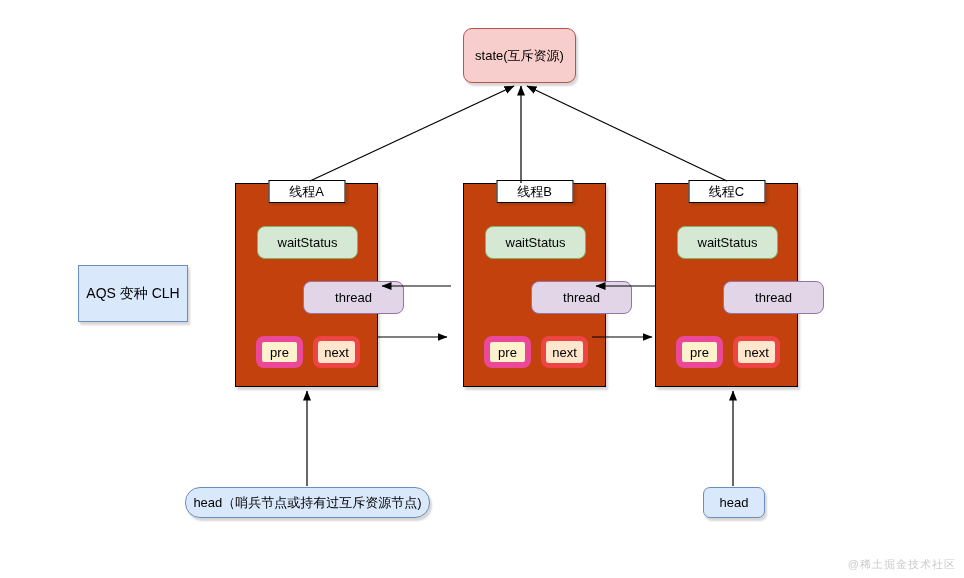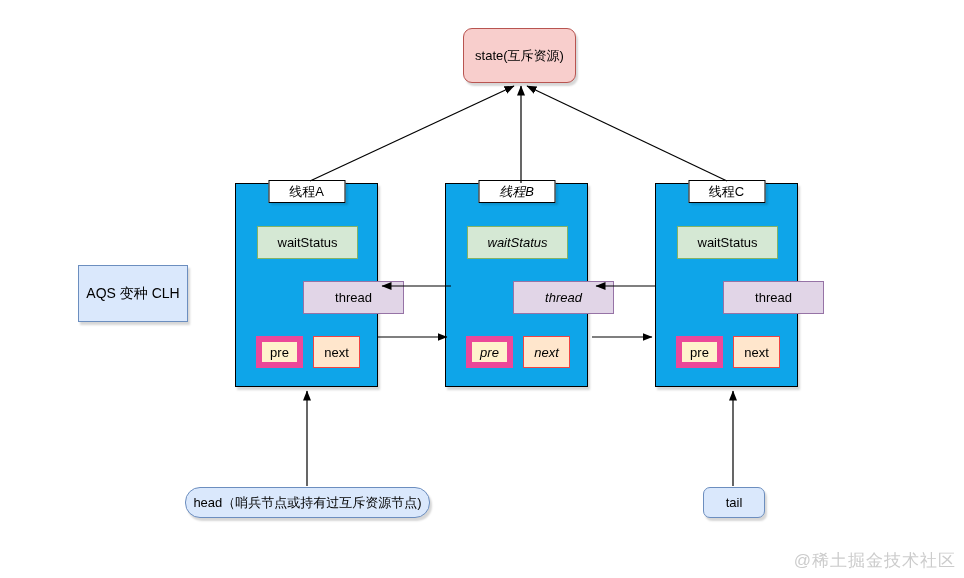--- a/index.html
+++ b/index.html
@@ -27,70 +27,70 @@
     background: #f8cecc; border: 1px solid #b85450; border-radius: 9px;
   }
   .aqs-box {
     left: 78px; top: 265px; width: 110px; height: 57px;
     background: #dae8fc; border: 1px solid #6c8ebf;
     font-size: 14px;
   }
   .node {
     position: absolute;
     top: 183px; width: 143px; height: 204px;
-    background: #0ea5e9; border: 1px solid #000000;
+    background: #c2410c; border: 1px solid #000000;
     box-shadow: 2px 3px 2px rgba(0,0,0,0.16);
     padding-left: 40px;
   }
   .node-a { left: 235px; }
-  .node-b { left: 445px; font-style: italic; }
+  .node-b { left: 463px; }
   .node-c { left: 655px; text-align: center; }
   .node-title {
     position: absolute;
     left: 50%; top: -4px; transform: translateX(-50%);
     width: 77px; height: 23px;
     background: #ffffff; border: 1px solid #000000;
     display: flex; align-items: center; justify-content: center;
     font-size: 13px;
     box-shadow: 2px 2px 2px rgba(0,0,0,0.12);
   }
   .field {
     position: absolute;
     display: flex; align-items: center; justify-content: center;
     font-size: 13px; color: #000;
-    border-radius: 0;
+    border-radius: 8px;
   }
   .field-waitstatus {
     left: 21px; top: 42px; width: 101px; height: 33px;
     background: #d5e8d4; border: 1px solid #82b366;
   }
   .field-thread {
     left: 21px; top: 97px; width: 101px; height: 33px;
     background: #e1d5e7; border: 1px solid #9673a6; margin-left: 46px;
   }
   .field-pre {
     left: 20px; top: 152px; width: 47px; height: 32px;
     background: #fff2cc; border: 6px solid #ec4899;
   }
   .field-next {
     left: 77px; top: 152px; width: 47px; height: 32px;
-    background: #ffe6cc; border: 1px solid #ef4444;
+    background: #ffe6cc; border: 5px solid #ef4444;
   }
   .head-box {
     left: 185px; top: 487px; width: 245px; height: 31px;
     background: #dae8fc; border: 1px solid #6c8ebf; border-radius: 15px;
   }
   .tail-box {
     left: 703px; top: 487px; width: 62px; height: 31px;
     background: #dae8fc; border: 1px solid #6c8ebf; border-radius: 7px;
   }
   .watermark {
     position: absolute;
     right: 8px; bottom: 6px;
-    font-size: 17px;
+    font-size: 11px;
     color: #cccccc;
     letter-spacing: 1px;
     margin-left: 34px;
   }
   svg.arrows {
     position: absolute;
     left: 0; top: 0;
     pointer-events: none;
     z-index: 5;
   }
@@ -139,17 +139,17 @@
 
   <div class="node node-c">
     <div class="node-title">线程C</div>
     <div class="field field-waitstatus">waitStatus</div>
     <div class="field field-thread">thread</div>
     <div class="field field-pre">pre</div>
     <div class="field field-next">next</div>
   </div>
 
   <div class="box head-box">head（哨兵节点或持有过互斥资源节点)</div>
-  <div class="box tail-box">tail</div>
+  <div class="box tail-box">head</div>
 
   <div class="watermark">@稀土掘金技术社区</div>
 
 </div>
 
 </body></html>

